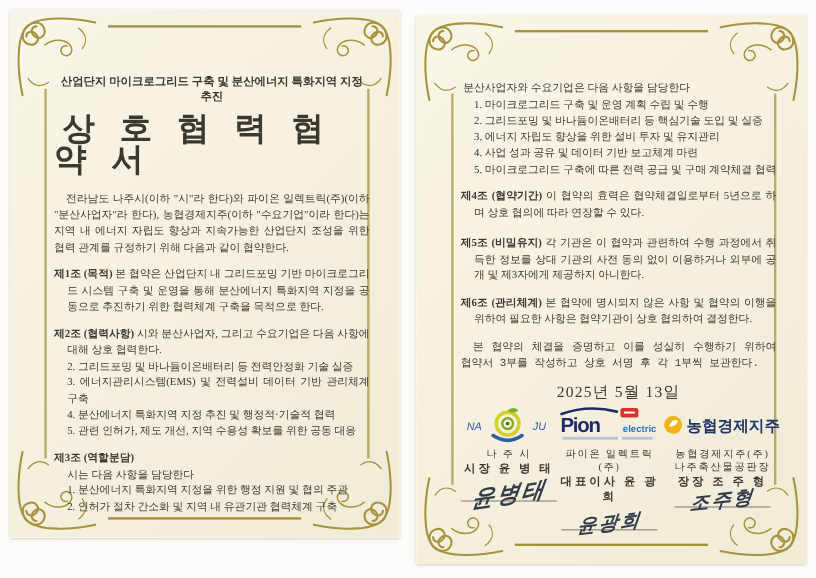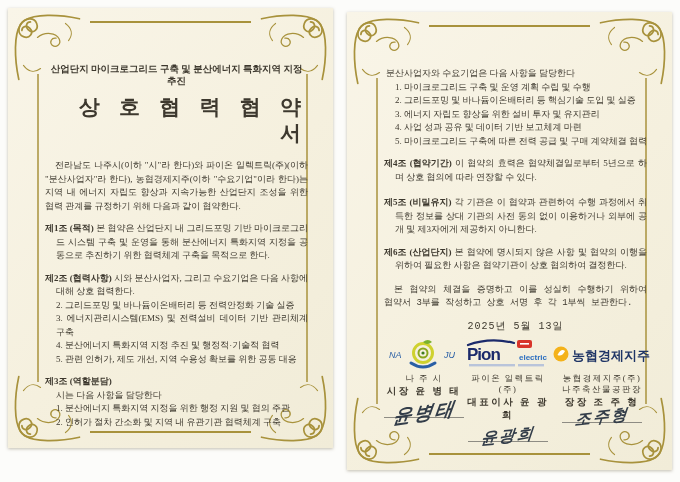--- a/index.html
+++ b/index.html
@@ -32,29 +32,29 @@
   .hline.top{top:13px;}
   .hline.bot{bottom:15px;}
   .vline{position:absolute;width:2px;background:var(--border-gold);opacity:.75;top:66px;bottom:66px;}
   .vline.l{left:29px;}
   .vline.r{right:25px;}
   .content{
     position:absolute;inset:0;padding:0 25px 0 37px;
     font-size:9px;line-height:13.5px;text-align:justify;
   }
   .subtitle{margin-top:55px;text-align:center;font-weight:bold;font-size:9.5px;line-height:12px;}
-  .title{margin-top:7px;text-align:right;font-weight:bold;font-size:21px;line-height:26px;letter-spacing:7px;text-indent:7px;}
+  .title{margin-top:7px;text-align:left;font-weight:bold;font-size:27px;line-height:26px;letter-spacing:7px;text-indent:7px;}
   .intro{margin-top:13px;text-indent:10px;}
   .article{margin-top:9px;padding-left:11px;text-indent:-11px;}
   .article b{font-weight:bold;}
   .lead-line{margin-top:0;padding-left:2px;}
   .lead-first{margin-top:55px;}
   .item{padding-left:11px;}
   .closing{margin-top:11px;text-indent:10px;font-family:Liberation Mono, monospace;}
-  .date{margin-top:9px;text-align:center;font-size:10px;letter-spacing:1px;font-family:Liberation Mono, monospace;}
+  .date{margin-top:9px;text-align:center;font-size:13px;letter-spacing:1px;}
   .sigrow{margin-top:5px;display:flex;justify-content:space-between;}
   .signer{flex:1;display:flex;flex-direction:column;align-items:center;text-align:center;}
   .logo{height:32px;display:flex;align-items:center;justify-content:center;margin-bottom:3px;}
   .orgline{font-size:8.5px;letter-spacing:1.5px;line-height:11px;}
   .name{font-size:9.5px;font-weight:bold;letter-spacing:2.5px;line-height:13px;margin-top:1px;}
   .sig{
     font-size:16px;font-weight:bold;color:#333d49;margin-top:4px;line-height:20px;
     font-style:italic;transform:rotate(-6deg) skewX(-12deg);letter-spacing:2px;
     font-family:"DejaVu Serif","Liberation Serif",serif;white-space:nowrap;
   }
@@ -139,21 +139,21 @@
     <div class="item">1. 마이크로그리드 구축 및 운영 계획 수립 및 수행</div>
     <div class="item">2. 그리드포밍 및 바나듐이온배터리 등 핵심기술 도입 및 실증</div>
     <div class="item">3. 에너지 자립도 향상을 위한 설비 투자 및 유지관리</div>
     <div class="item">4. 사업 성과 공유 및 데이터 기반 보고체계 마련</div>
     <div class="item">5. 마이크로그리드 구축에 따른 전력 공급 및 구매 계약체결 협력</div>
 
     <p class="article" style="margin-bottom:12px;"><b>제4조 (협약기간)</b> <span>이 협약의 효력은 협약체결일로부터 5년으로 하며 상호 협의에 따라 연장할 수 있다.</span></p>
 
     <p class="article" style="margin-bottom:0;"><b>제5조 (비밀유지)</b> <span>각 기관은 이 협약과 관련하여 수행 과정에서 취득한 정보를 상대 기관의 사전 동의 없이 이용하거나 외부에 공개 및 제3자에게 제공하지 아니한다.</span></p>
 
-    <p class="article" style="margin-bottom:0;"><b>제6조 (산업단지)</b> <span>본 협약에 명시되지 않은 사항 및 협약의 이행을 위하여 필요한 사항은 협약기관이 상호 협의하여 결정한다.</span></p>
+    <p class="article" style="margin-bottom:0;"><b>제6조 (관리체계)</b> <span>본 협약에 명시되지 않은 사항 및 협약의 이행을 위하여 필요한 사항은 협약기관이 상호 협의하여 결정한다.</span></p>
 
     <p class="closing" style="margin-bottom:0;">본 협약의 체결을 증명하고 이를 성실히 수행하기 위하여 협약서 3부를 작성하고 상호 서명 후 각 1부씩 보관한다.</p>
 
     <div class="date">2025년 5월 13일</div>
 
     <div class="sigrow">
 
       <div class="signer">
         <div class="logo">
           <svg width="72" height="30" viewBox="0 0 72 30">

